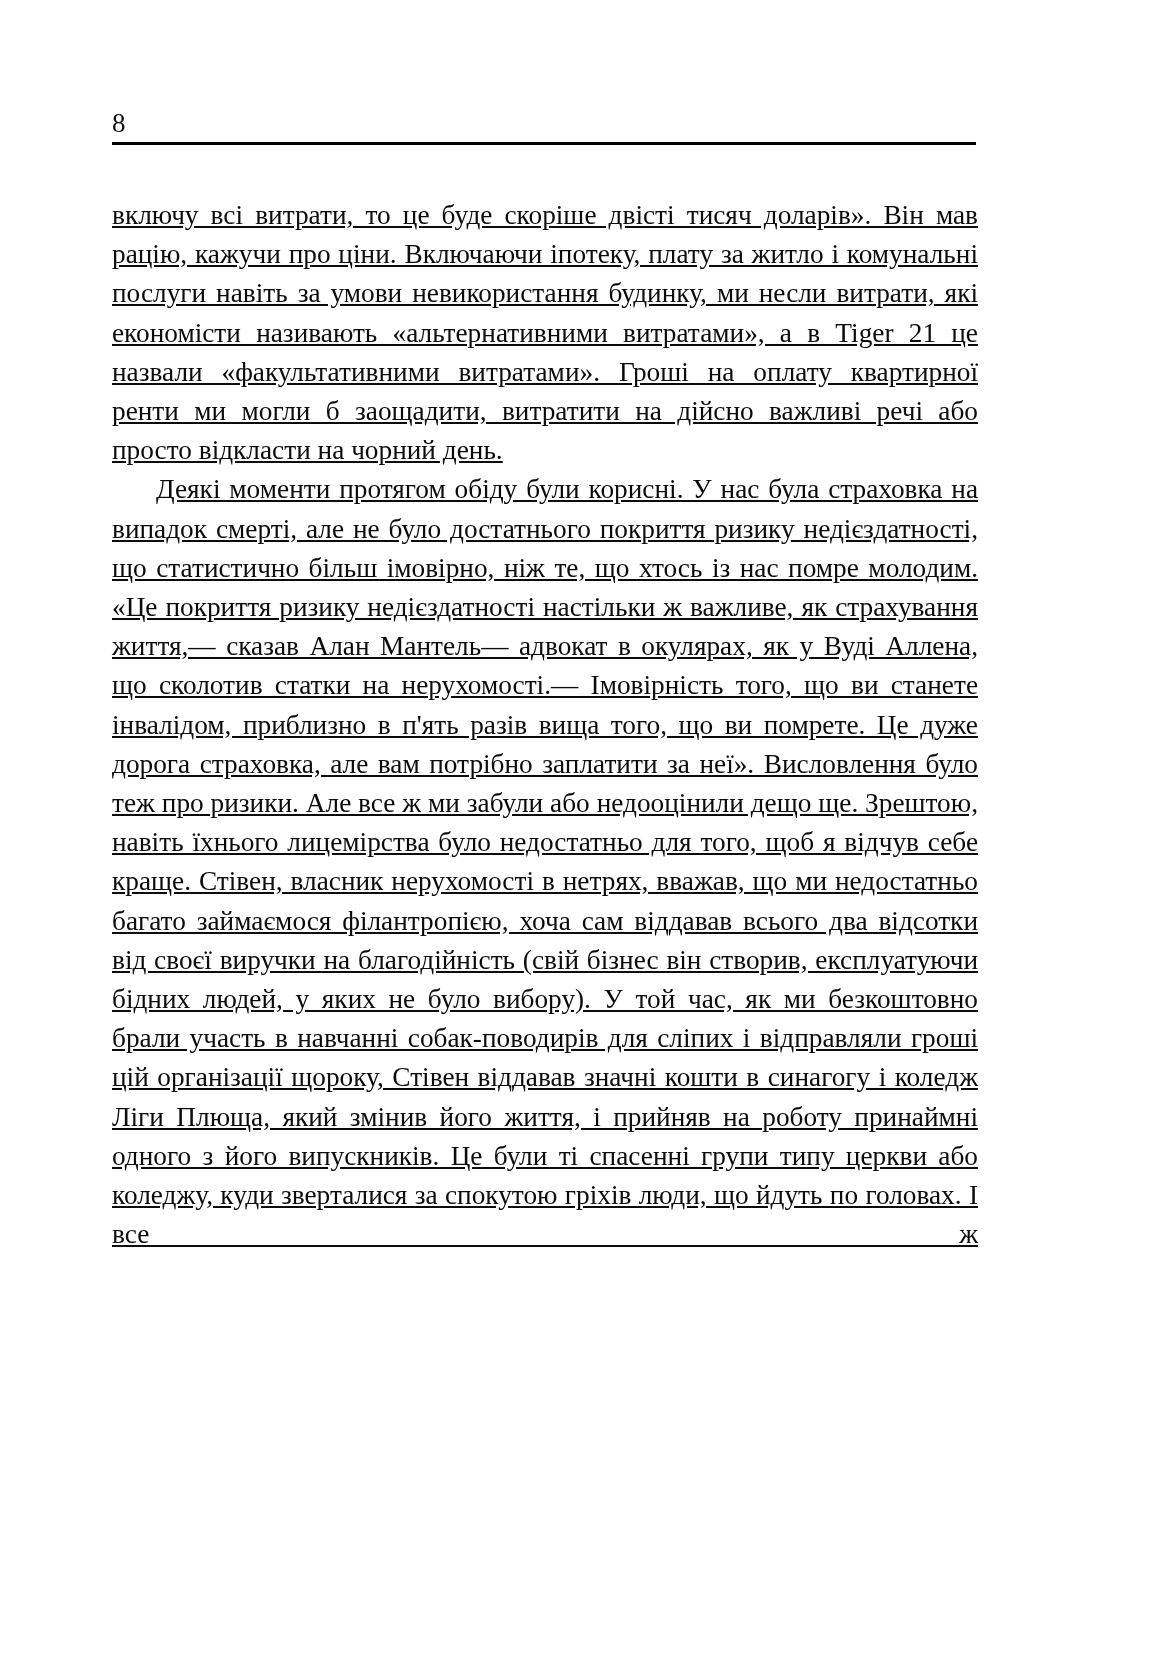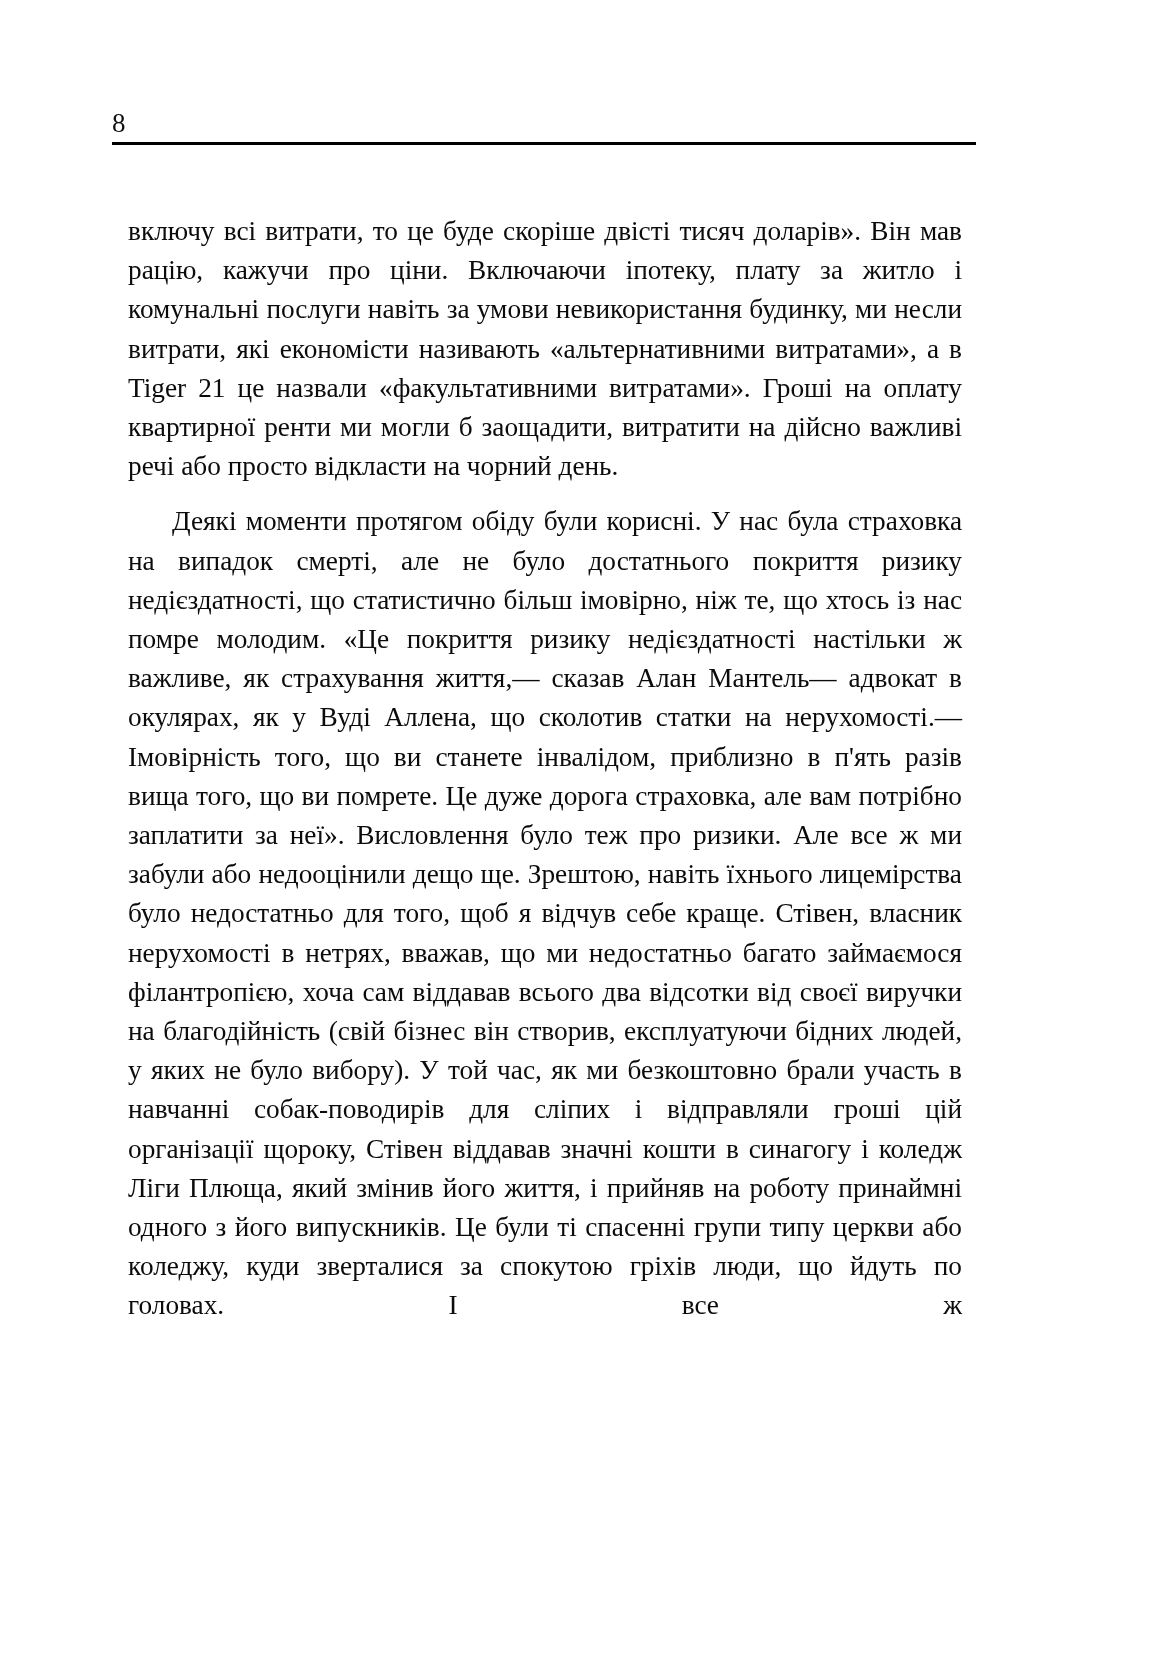--- a/index.html
+++ b/index.html
@@ -55,24 +55,25 @@
     font-size: 27.3px;
     line-height: 39.2px;
     text-align: justify;
     text-justify: inter-word;
     color: #0b0b0b;
     font-stretch: condensed;
     -webkit-font-smoothing: antialiased;
   }
 
   .body-text p {
-    margin: 16px;
+    margin: 0;
     text-indent: 0;
     text-align: justify;
     hyphens: none;
+    text-decoration: underline;
   }
 
   .body-text p.indented {
     text-indent: 44px;
   }
 
   
   .body-text p::after {
     content: "";
     display: inline-block;

